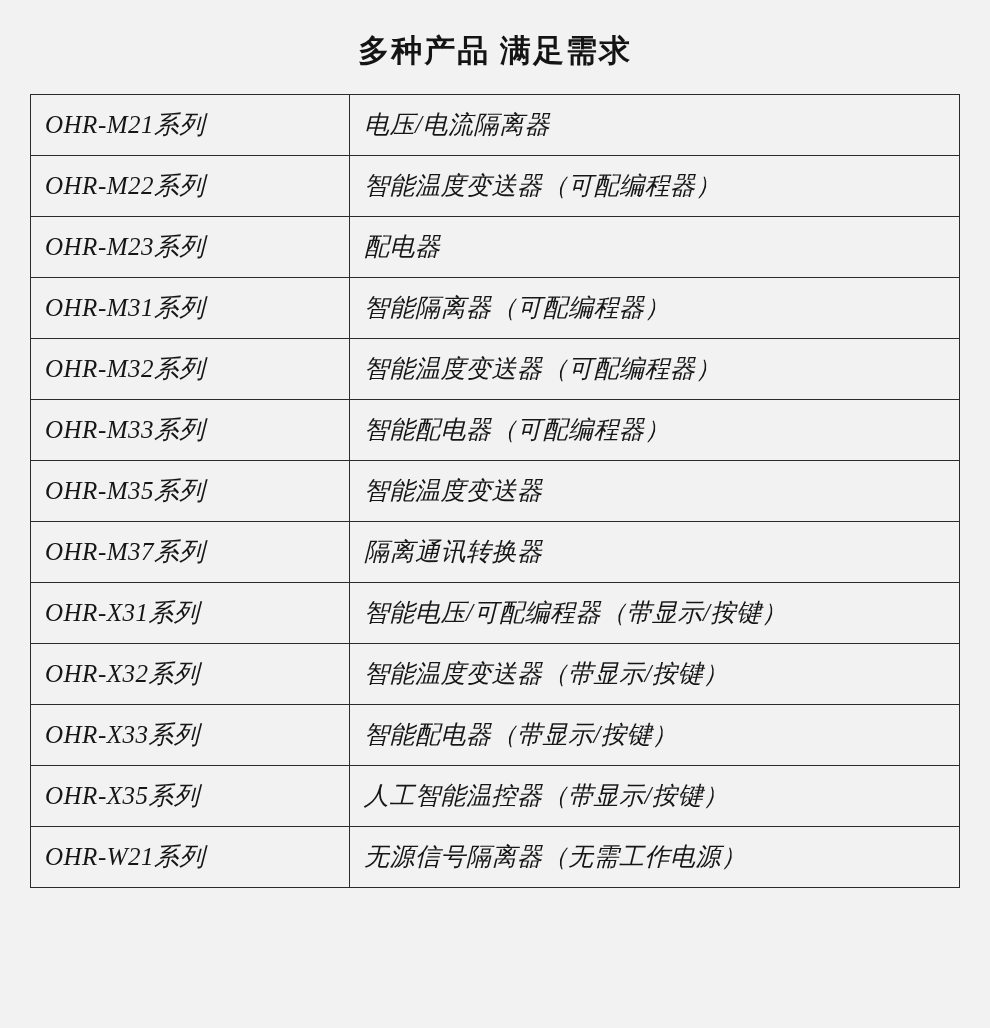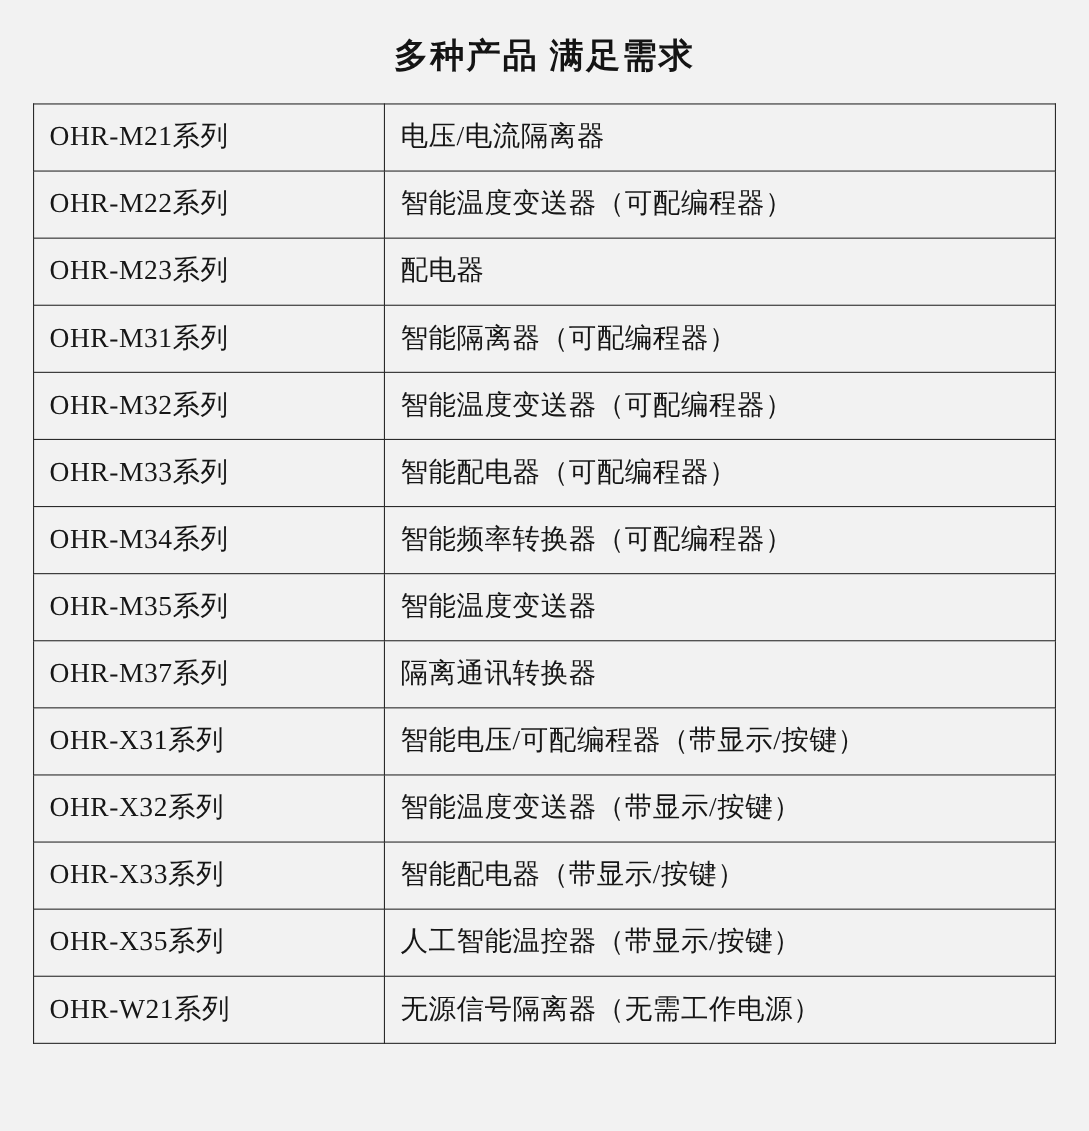--- a/index.html
+++ b/index.html
@@ -26,20 +26,21 @@
     font-weight: bold;
     letter-spacing: 2px;
     padding-top: 30px;
     padding-bottom: 22px;
     color: #141414;
     font-family: "Liberation Serif", "DejaVu Serif", serif;
   }
   .table-wrap {
     margin: 0 auto;
     width: 930px;
+    font-style: italic;
   }
   table.product-table {
     border-collapse: collapse;
     width: 100%;
     background: #f2f2f2;
     table-layout: fixed;
   }
   table.product-table td {
     border: 1px solid #2b2b2b;
     height: 60px;
@@ -87,24 +88,20 @@
         </tr>
         <tr>
           <td class="col-model">OHR-M32系列</td>
           <td class="col-desc">智能温度变送器（可配编程器）</td>
         </tr>
         <tr>
           <td class="col-model">OHR-M33系列</td>
           <td class="col-desc">智能配电器（可配编程器）</td>
         </tr>
         <tr>
-          <td class="col-model">OHR-M34系列</td>
-          <td class="col-desc">智能频率转换器（可配编程器）</td>
-        </tr>
-        <tr>
           <td class="col-model">OHR-M35系列</td>
           <td class="col-desc">智能温度变送器</td>
         </tr>
         <tr>
           <td class="col-model">OHR-M37系列</td>
           <td class="col-desc">隔离通讯转换器</td>
         </tr>
         <tr>
           <td class="col-model">OHR-X31系列</td>
           <td class="col-desc">智能电压/可配编程器（带显示/按键）</td>

